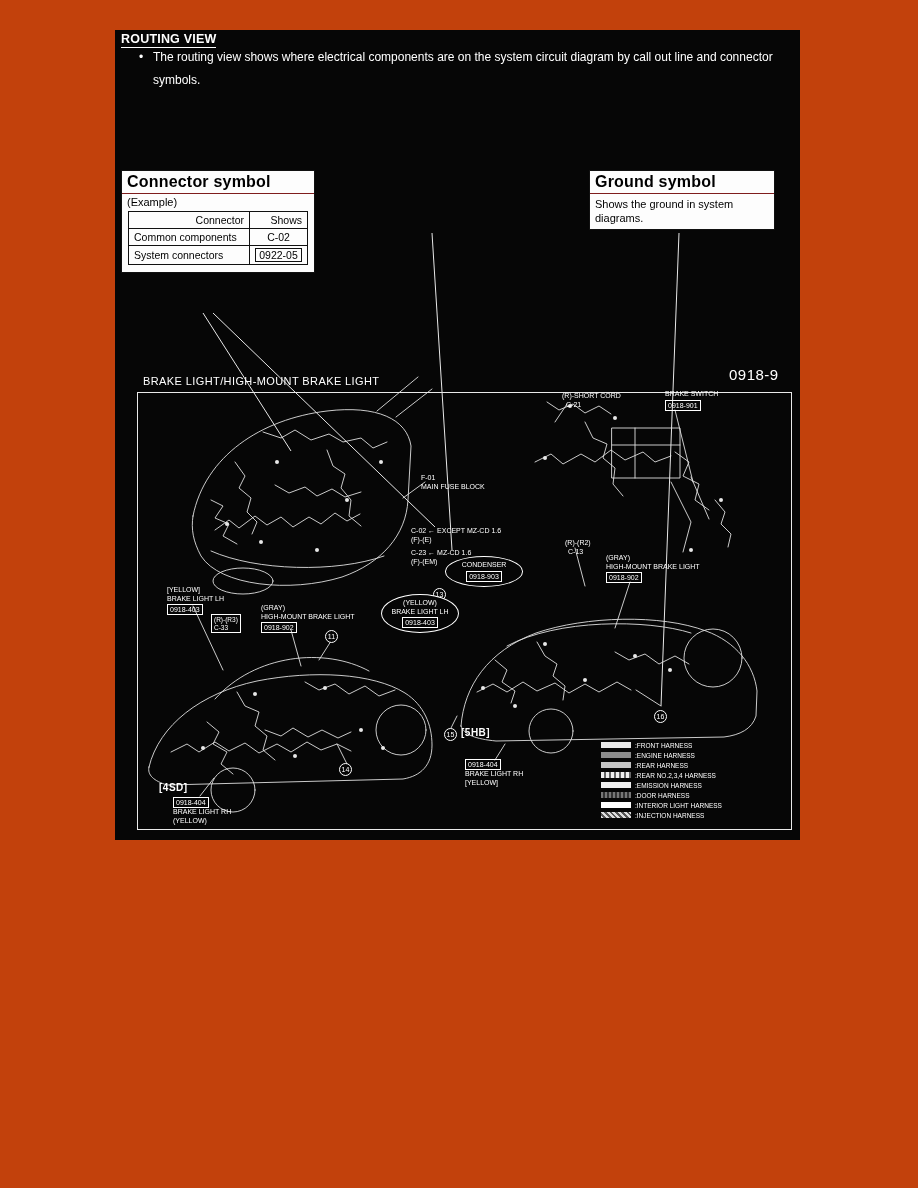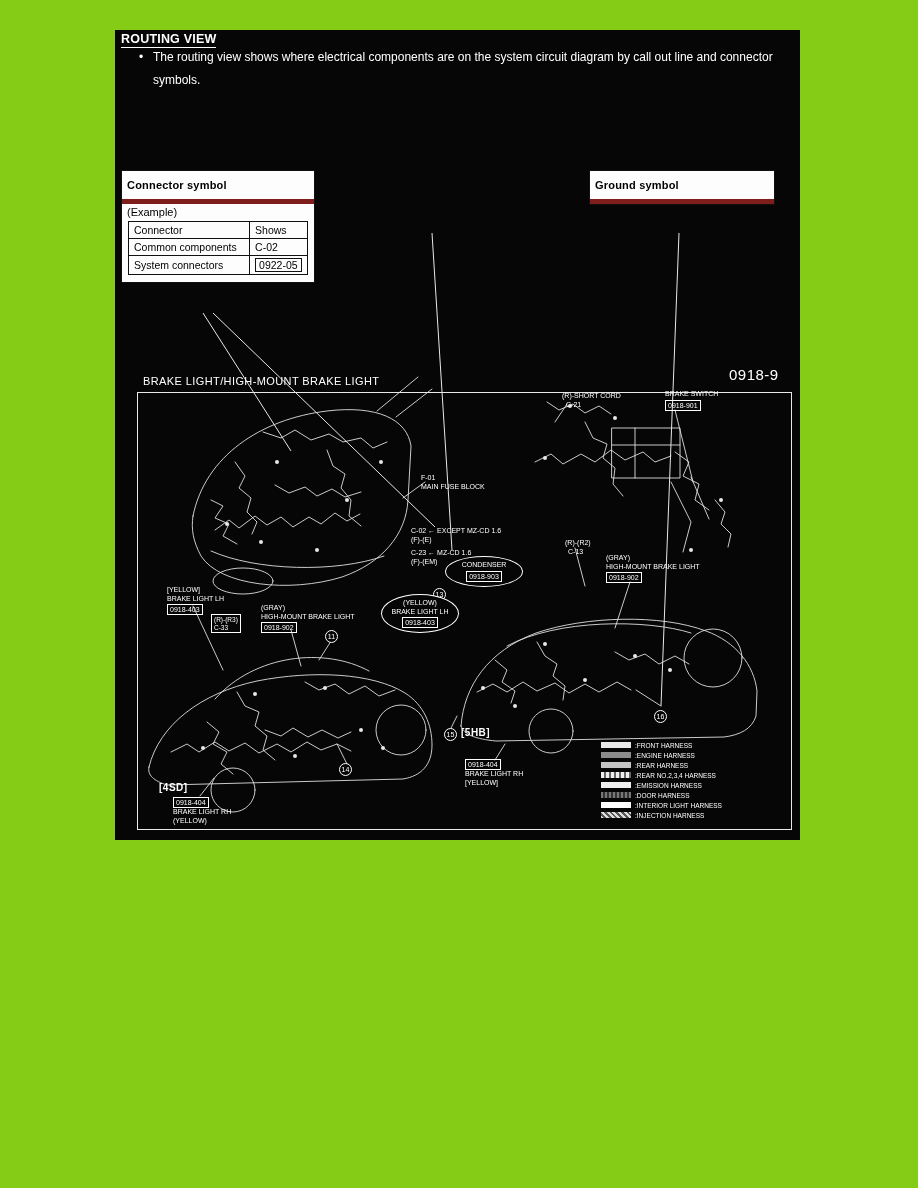--- a/index.html
+++ b/index.html
@@ -1,32 +1,32 @@
 <!DOCTYPE html>
 <html><head>
 <meta charset="utf-8">
 <style>
   *{margin:0;padding:0;box-sizing:border-box}
   html,body{background:#fff;font-family:"Liberation Sans",sans-serif}
-  .page{position:relative;width:918px;height:1188px;background:#84cc16;overflow:hidden}
+  .page{position:relative;width:918px;height:1188px;background:#c2410c;overflow:hidden}
   .panel{position:absolute;left:115px;top:30px;width:685px;height:810px;background:#060606;color:#fff}
   .art{position:absolute;left:0;top:0;width:685px;height:810px}
   .hdr{position:absolute;left:6px;top:2px;font-size:12.5px;font-weight:bold;color:#fff;border-bottom:1px solid #fff;padding-bottom:1px;letter-spacing:.2px}
   .bullet{position:absolute;left:24px;top:16px;width:652px;font-size:12px;line-height:23px;color:#fff;display:flex}
   .bchar{flex:0 0 14px}
   .btext{flex:1}
   .co{position:absolute;background:#fdfdfd;color:#000;border:1px solid #111}
-  .co-title{font-size:11px;font-weight:bold;padding:8px 5px;border-bottom:5px solid #7f1d1d;letter-spacing:.2px}
+  .co-title{font-size:16px;font-weight:bold;padding:2px 5px;border-bottom:1px solid #7f1d1d;letter-spacing:.2px}
   .co-body{font-size:11px;line-height:13.5px;padding:4px 5px}
   .co-ex{font-size:11px;padding:2px 5px 1px}
   table.ct{border-collapse:collapse;margin:2px 6px 7px}
   .ct th,.ct td{border:1px solid #111;font-size:10.5px;font-weight:normal;padding:2px 5px;color:#000}
-  .ct th{text-align:left}
+  .ct th{text-align:right}
   .ct td.nm{width:130px}
-  .ct td.sym{width:60px;}
+  .ct td.sym{width:60px;text-align:center}
   .symbox{display:inline-block;border:1px solid #111;padding:0 3px}
   .diagtitle{position:absolute;left:28px;top:345px;font-size:11px;letter-spacing:.4px;color:#fff}
   .pagenum{position:absolute;left:614px;top:336px;font-size:15px;letter-spacing:.5px;color:#fff}
   .frame{position:absolute;left:22px;top:362px;width:655px;height:438px;border:1px solid #e9e9e9}
   .lbl{position:absolute;color:#fff;font-size:7px;line-height:8.5px;white-space:nowrap}
   .idbox{display:inline-block;border:1px solid #fff;padding:0 2px;line-height:9px;margin-top:1px}
   .circ{position:absolute;width:13px;height:13px;border:1px solid #fff;border-radius:50%;font-size:7px;line-height:12px;text-align:center;color:#fff;background:#060606}
   .ovalbox{position:absolute;border:1px solid #fff;border-radius:50%;text-align:center;font-size:7px;line-height:8.5px;color:#fff;padding:4px 6px;background:#060606}
   .boxlbl{position:absolute;border:1px solid #fff;color:#fff;font-size:6.5px;line-height:7.5px;padding:1px 2px}
   .bigtag{position:absolute;color:#fff;font-size:10px;font-weight:bold;letter-spacing:.5px}
@@ -157,20 +157,21 @@
           <td class="nm">System connectors</td>
           <td class="sym"><span class="symbox">0922-05</span></td>
         </tr>
       </tbody>
         </table>
     </div>
 
 
     <div class="co" style="left:474px;top:140px;width:186px">
       <div class="co-title">Ground symbol</div>
+      <div class="co-body">Shows the ground in system diagrams.</div>
     </div>
 
     <div class="diagtitle">BRAKE LIGHT/HIGH-MOUNT BRAKE LIGHT</div>
     <div class="pagenum">0918-9</div>
     <div class="frame"></div>
 
     <div class="lbl" style="left:447px;top:362px">
       <div>(R)-SHORT CORD</div>
       <div style="padding-left:4px">C-21</div>
     </div>

